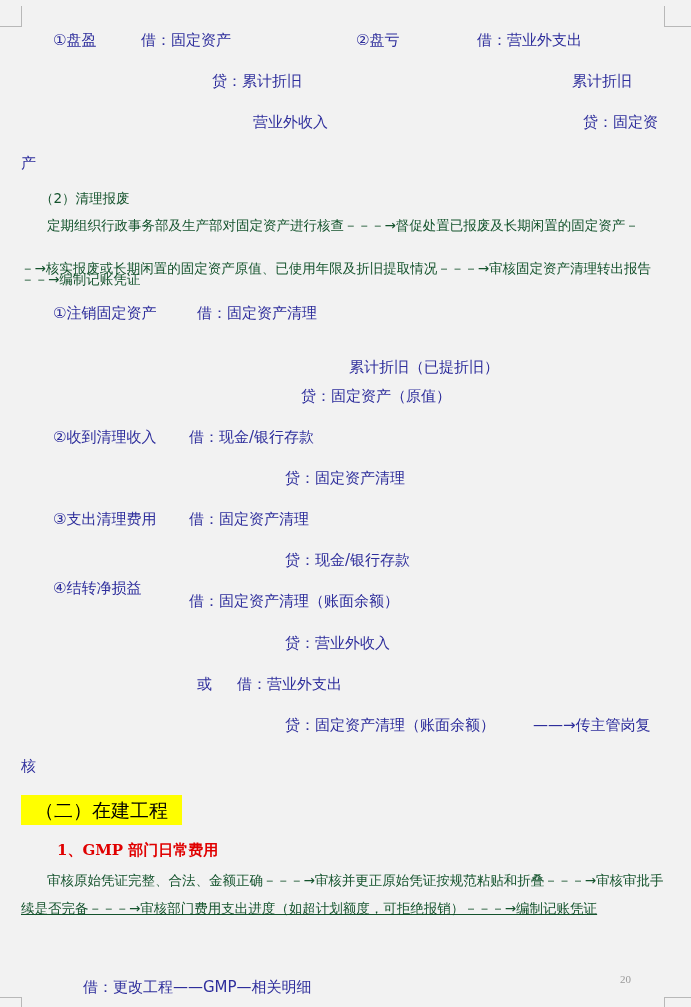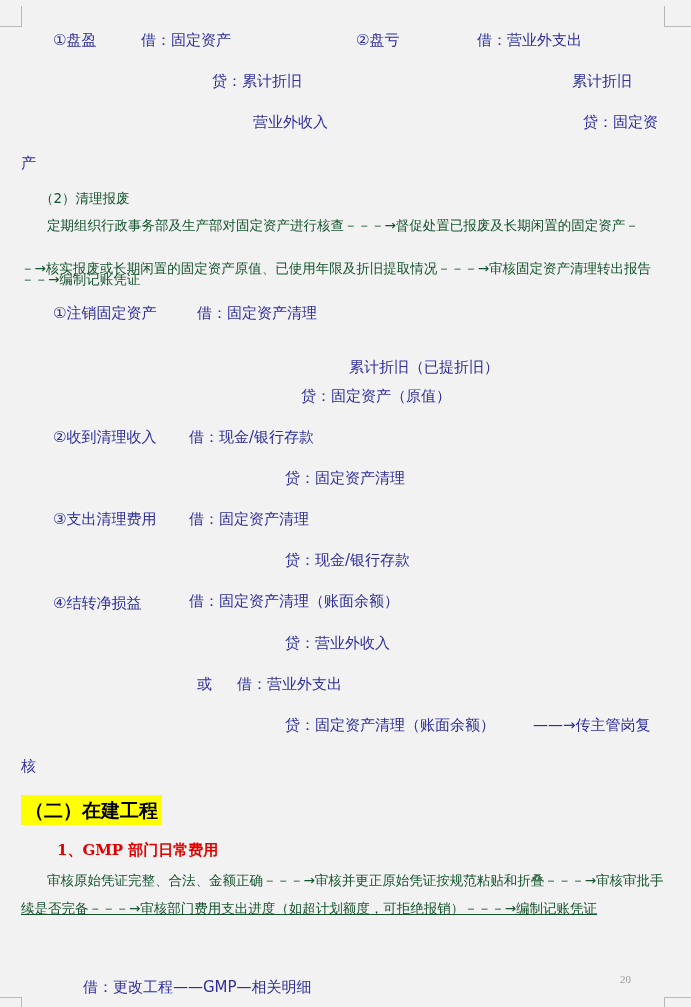--- a/index.html
+++ b/index.html
@@ -44,24 +44,24 @@
   }
   .black {
     color: #14532d;
     font-size: 13.5px;
   }
   .heading {
     position: absolute;
     left: 21px;
     top: 795px;
     height: 30px;
-    padding: 0 4px;
+    padding: 0 14px;
     background: #ffff00;
     color: #000;
-    font-weight: bold;
+    font-weight: normal;
     font-size: 19px;
     line-height: 30px;
     white-space: nowrap;
   }
   .subheading {
     color: #e00000;
     font-weight: bold;
     font-size: 15px;
     font-family: "DejaVu Serif", "Liberation Serif", serif;
   }
@@ -104,21 +104,21 @@
   <span class="t blue" style="left:301px; top:389px;">贷：固定资产（原值）</span>
 
   <span class="t blue" style="left:53px; top:430px;text-align:center;">②收到清理收入</span>
   <span class="t blue" style="left:189px; top:430px;">借：现金/银行存款</span>
   <span class="t blue" style="left:285px; top:471px;">贷：固定资产清理</span>
 
   <span class="t blue" style="left:53px; top:512px;">③支出清理费用</span>
   <span class="t blue" style="left:189px; top:512px;">借：固定资产清理</span>
   <span class="t blue" style="left:285px; top:553px;">贷：现金/银行存款</span>
 
-  <span class="t blue" style="left:53px; top:596px;">④结转净损益</span>
+  <span class="t blue" style="left:53px; top:581px;">④结转净损益</span>
   <span class="t blue" style="left:189px; top:594px;">借：固定资产清理（账面余额）</span>
   <span class="t blue" style="left:285px; top:636px;">贷：营业外收入</span>
   <span class="t blue" style="left:197px; top:677px;">或</span>
   <span class="t blue" style="left:237px; top:677px;">借：营业外支出</span>
   <span class="t blue" style="left:285px; top:718px;">贷：固定资产清理（账面余额）</span>
   <span class="t blue" style="left:533px; top:718px;">——→传主管岗复</span>
   <span class="t blue" style="left:21px; top:759px;">核</span>
 
   <div class="heading">（二）在建工程</div>
   <span class="t subheading" style="left:57px; top:843px;text-align:right;">1、GMP 部门日常费用</span>

